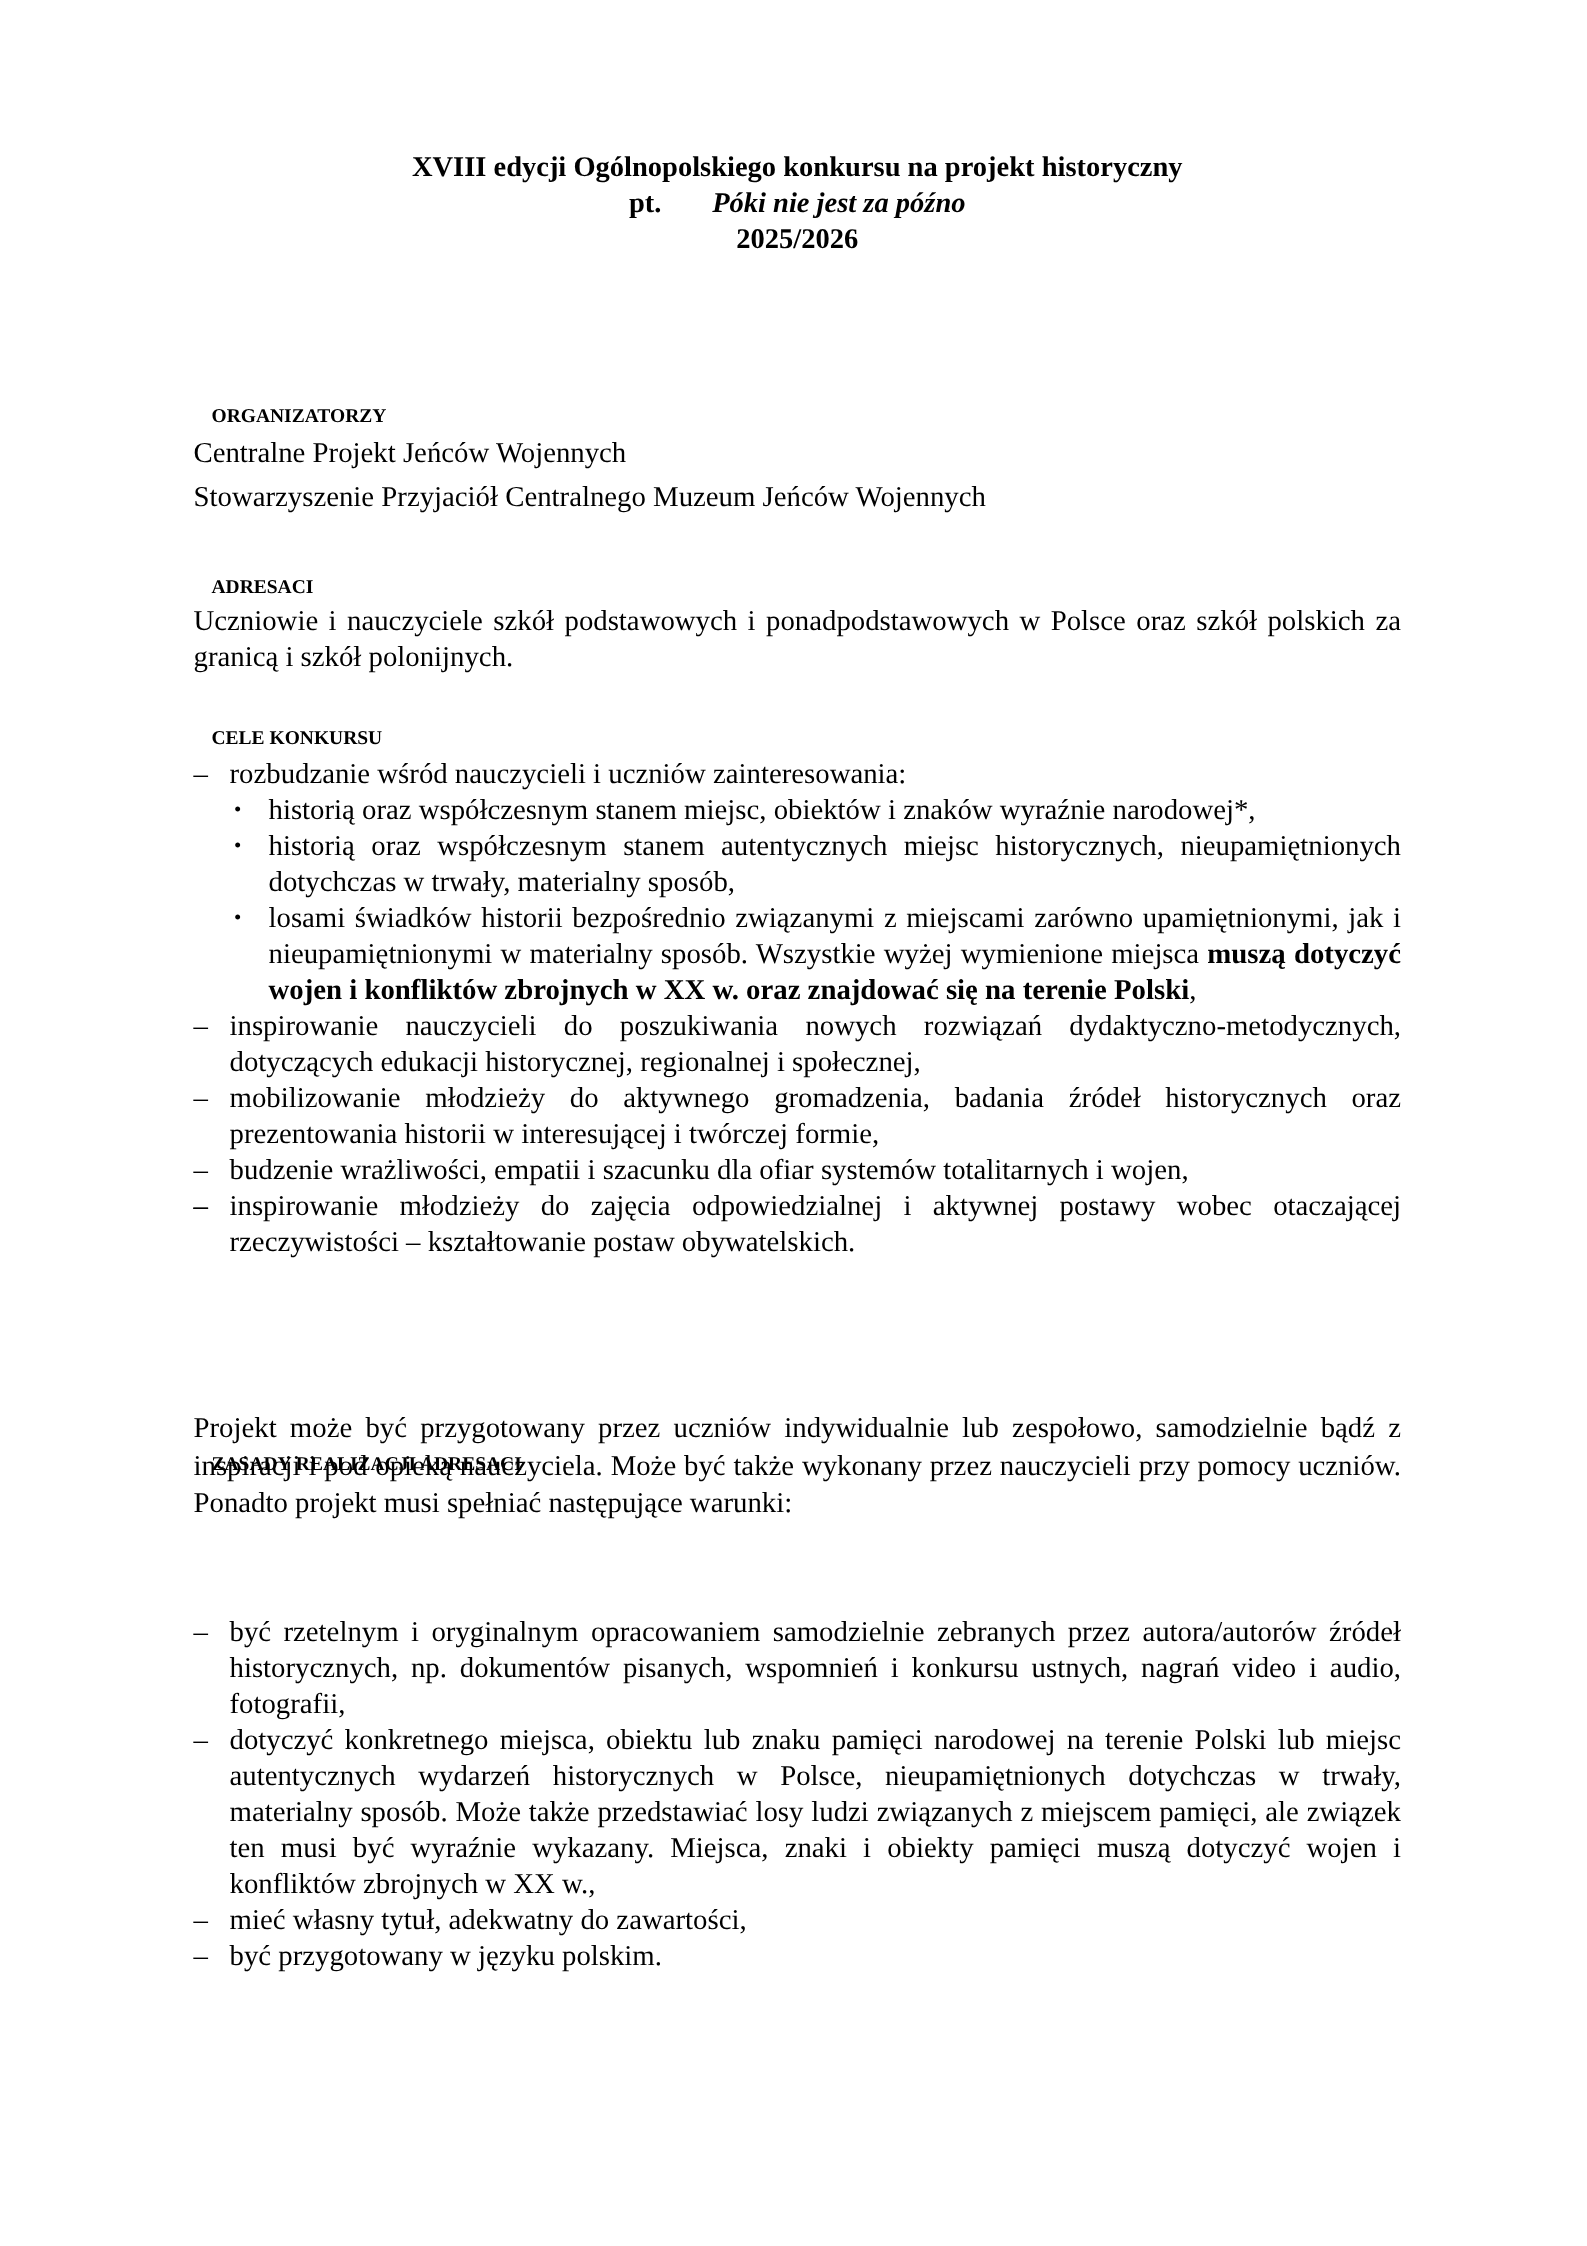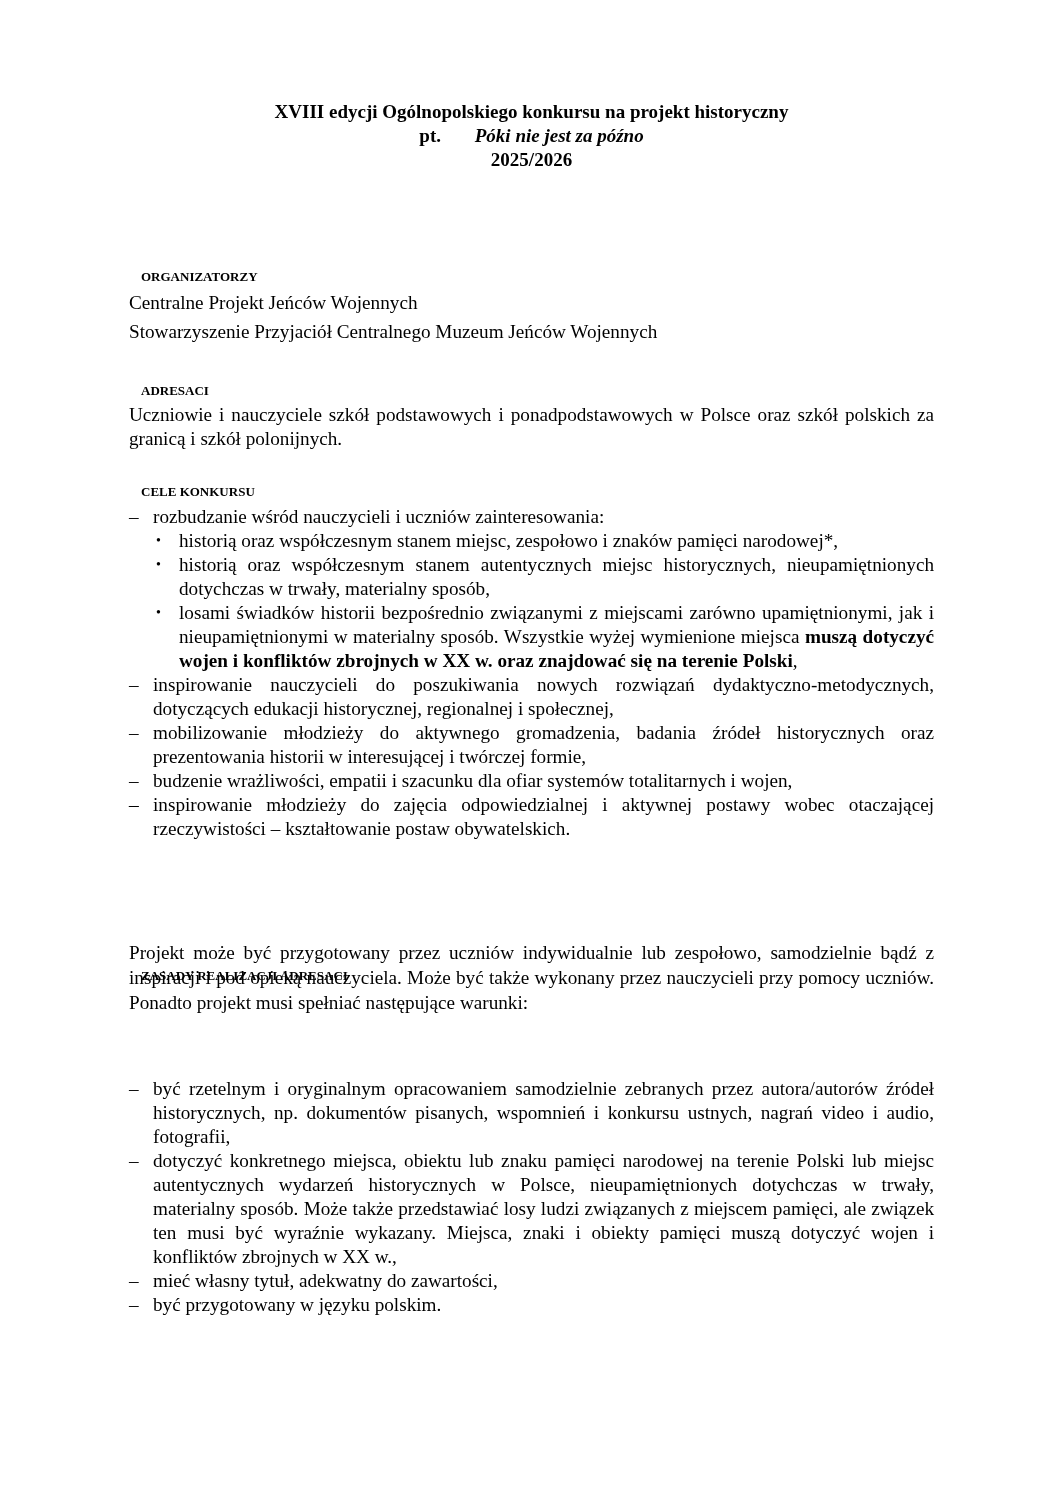--- a/index.html
+++ b/index.html
@@ -41,21 +41,21 @@
 
   <h2 style="top:367px">ADRESACI</h2>
   <p class="p" style="top:403px">Uczniowie i nauczyciele szkół podstawowych i ponadpodstawowych w Polsce oraz szkół polskich za granicą i szkół polonijnych.</p>
 
   <h2 style="top:468px">CELE KONKURSU</h2>
   <ul class="dash-list" style="top:505px">
     <li>
       <span class="dash">–</span>
       <span>rozbudzanie wśród nauczycieli i uczniów zainteresowania:</span>
       <ul class="bul-list">
-        <li><span class="bul">•</span><span>historią oraz współczesnym stanem miejsc, zespołowo i znaków pamięci narodowej*,</span></li>
+        <li><span class="bul">•</span><span>historią oraz współczesnym stanem miejsc, obiektów i znaków wyraźnie narodowej*,</span></li>
         <li><span class="bul">•</span><span>historią oraz współczesnym stanem autentycznych miejsc historycznych, nieupamiętnionych dotychczas w trwały, materialny sposób,</span></li>
         <li><span class="bul">•</span><span>losami świadków historii bezpośrednio związanymi z miejscami zarówno upamiętnionymi, jak i nieupamiętnionymi w materialny sposób. Wszystkie wyżej wymienione miejsca </span><b class="inl">muszą dotyczyć wojen i konfliktów zbrojnych w XX w. oraz znajdować się na terenie Polski</b><span>,</span></li>
       </ul>
     </li>
     <li><span class="dash">–</span><span>inspirowanie nauczycieli do poszukiwania nowych rozwiązań dydaktyczno-metodycznych, dotyczących edukacji historycznej, regionalnej i społecznej,</span></li>
     <li><span class="dash">–</span><span>mobilizowanie młodzieży do aktywnego gromadzenia, badania źródeł historycznych oraz prezentowania historii w interesującej i twórczej formie,</span></li>
     <li><span class="dash">–</span><span>budzenie wrażliwości, empatii i szacunku dla ofiar systemów totalitarnych i wojen,</span></li>
     <li><span class="dash">–</span></li>
     <li><span class="dash">–</span><span>inspirowanie młodzieży do zajęcia odpowiedzialnej i aktywnej postawy wobec otaczającej rzeczywistości – kształtowanie postaw obywatelskich.</span></li>
   </ul>

